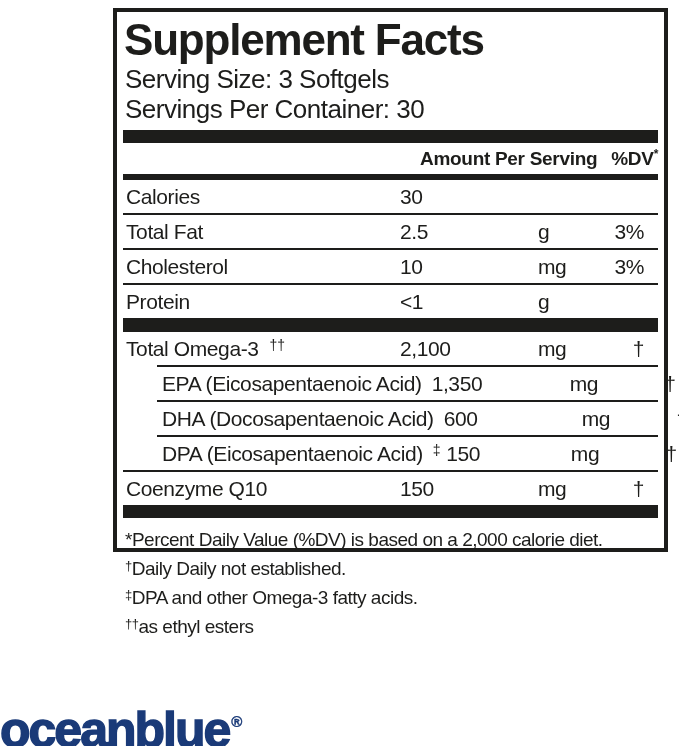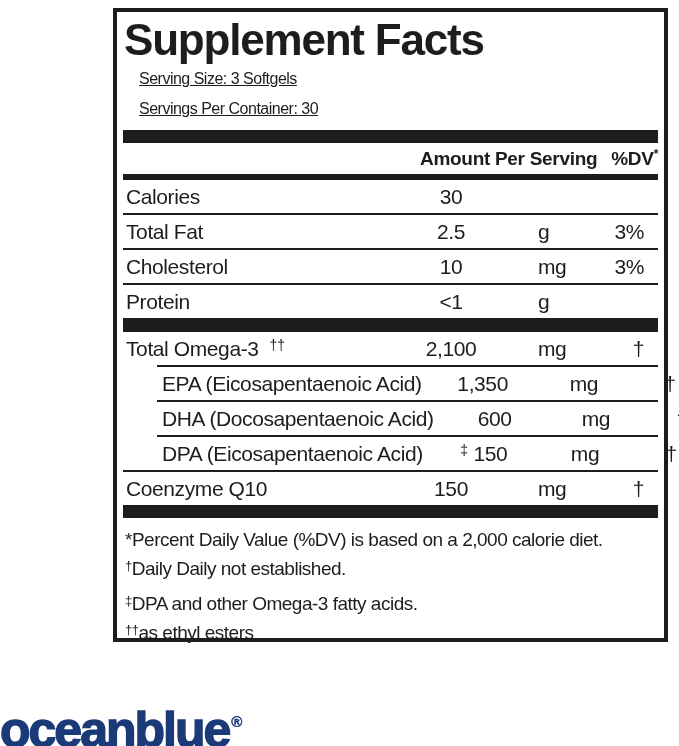--- a/index.html
+++ b/index.html
@@ -2,61 +2,61 @@
 <html><head>
 <meta charset="utf-8">
 <style>
   * { margin:0; padding:0; box-sizing:border-box; }
   html,body { background:#ffffff; }
   .page {
     position:relative; width:679px; height:746px; background:#ffffff;
     font-family:"Liberation Sans", sans-serif; color:#1d1d1b; overflow:hidden;
   }
   .label-box {
-    position:absolute; left:113px; top:8px; width:555px; height:634px;
+    position:absolute; left:113px; top:8px; width:555px; height:544px;
     border:4px solid #1d1d1b; background:#ffffff; padding:0 6px;
     display:flex; flex-direction:column;
   }
   .title {
     font-size:44px; font-weight:700; letter-spacing:-1.2px;
     line-height:48px; margin:4px 0 0 1px; white-space:nowrap;
   }
   .serving-line {
-    font-size:16px; line-height:30px; letter-spacing:-0.5px; margin-left:16px;text-decoration:underline;
+    font-size:26px; line-height:30px; letter-spacing:-0.5px; margin-left:2px;
   }
   .bar { background:#1d1d1b; width:100%; flex:none; }
   .bar-thick { height:13px; margin-top:6px; }
   .bar-mid   { height:6px; }
   .bar-sect  { height:14px; }
   .bar-foot  { height:13px; }
 
   .grid-row {
     display:grid; grid-template-columns:1fr 102px 50px 86px;
     align-items:center; padding-left:3px; flex:none;
   }
   .hdr { min-height:31px; font-size:19px; font-weight:700; letter-spacing:-0.3px; }
   .hdr .h-amount { grid-column:2 / 4; text-align:right; padding-right:10px; white-space:nowrap; }
   .hdr .h-dv { grid-column:4; text-align:right; white-space:nowrap; }
   .hdr sup { font-size:12px; vertical-align:7px; }
 
   .row { min-height:33px; font-size:21px; letter-spacing:-0.4px;gap:10px; }
   .row .n { white-space:nowrap; }
-  .row .a { text-align:center; white-space:nowrap; }
+  .row .a { text-align:left; white-space:nowrap; }
   .row .u { text-align:left; padding-left:26px; }
   .row .d { text-align:right; padding-right:14px; }
   .row.ind .n { padding-left:36px; }
   .n sup { font-size:14px; vertical-align:6px; margin-left:11px; letter-spacing:0; }
   .a sup { font-size:14px; vertical-align:6px; margin-right:6px; }
 
   .sep { height:2px; background:#1d1d1b; flex:none; }
   .sep.ind { margin-left:34px; }
 
   .footnotes { padding:9px 2px 0 2px; font-size:19px; letter-spacing:-0.5px; }
   .fn { line-height:26px; white-space:nowrap; }
-  .fn.gap { margin-top:6px; }
+  .fn.gap { }
   .pre-sup { font-size:13px; vertical-align:5px; }
   .pre-star { font-size:19px; }
 
   .brand {
     position:absolute; left:0px; top:700px; font-size:50px; font-weight:700;
     letter-spacing:-2px; line-height:44px; white-space:nowrap;
     -webkit-text-stroke:1.4px currentColor;
   }
   .brand .reg {
     font-size:15px; vertical-align:20px; letter-spacing:0; margin-left:2px;

